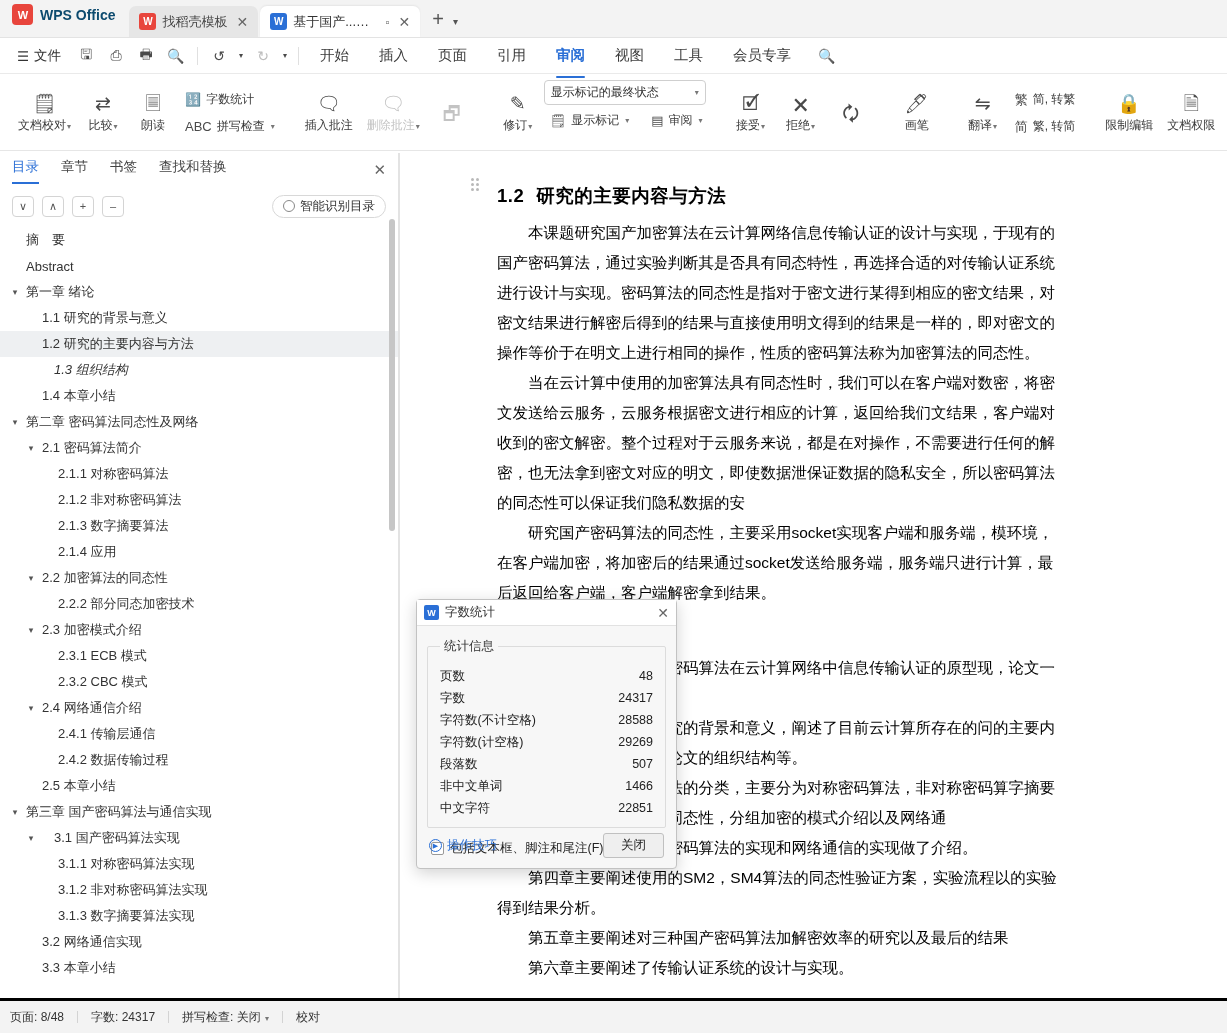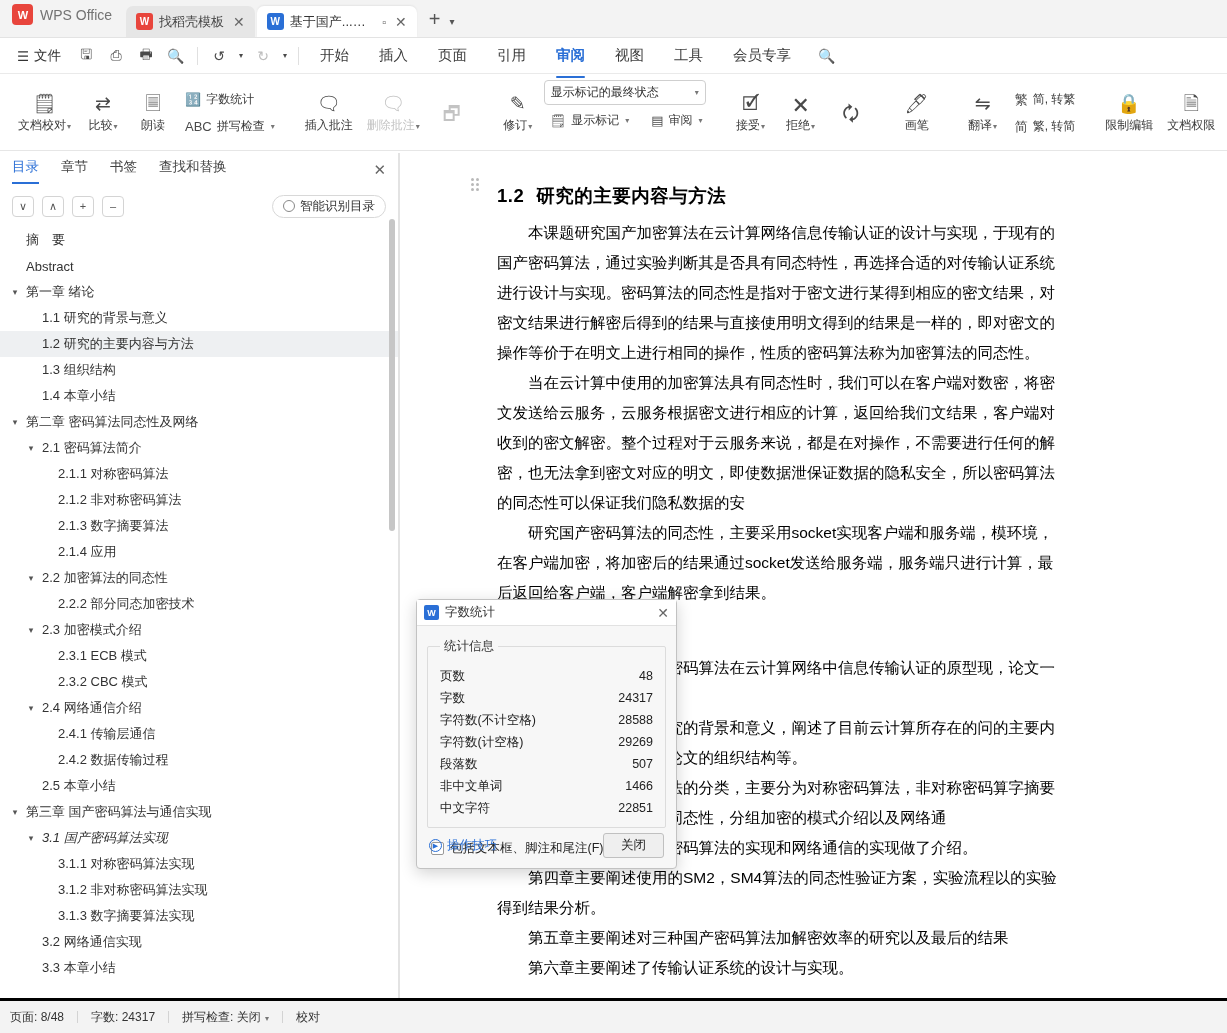--- a/index.html
+++ b/index.html
@@ -20,21 +20,21 @@
   }
   .wps-logo {
     display: flex; align-items: center; gap: 7px;
     padding: 0 14px 7px 12px; height: 38px;
   }
   .wps-logo .mark {
     width: 21px; height: 21px; background: #e8453c; border-radius: 4px;
     color: #fff; font-size: 11px; font-weight: bold; display: flex;
     align-items: center; justify-content: center; letter-spacing: -1px;
   }
-  .wps-logo .txt { font-size: 14px; color: #737373; font-weight: 400; }
+  .wps-logo .txt { font-size: 14px; color: #0c4a6e; font-weight: 700; }
 
   .tab {
     height: 31px; display: flex; align-items: center; gap: 6px;
     padding: 0 10px; font-size: 13px; color: #333;
     border-radius: 7px 7px 0 0; margin-right: 2px; max-width: 160px;
     position: relative; cursor: default;
   }
   .tab .ic { width: 17px; height: 17px; border-radius: 3px; flex: none;
     display:flex;align-items:center;justify-content:center;color:#fff;font-size:10px;font-weight:bold;}
   .tab .ic.red { background: #e8453c; }
@@ -399,21 +399,21 @@
         <div class="toc-item">
           <span class="tw" style="margin-left: 24px;"></span>
           <span style="margin-left: 4px;">1.1 研究的背景与意义</span>
         </div>
         <div class="toc-item sel">
           <span class="tw" style="margin-left: 24px;"></span>
           <span style="margin-left: 4px;">1.2 研究的主要内容与方法</span>
         </div>
         <div class="toc-item">
           <span class="tw" style="margin-left: 24px;"></span>
-          <span style="margin-left: 4px;">1.3 组织结构</span>
+          <span style="margin-left: 16px; font-style: italic;">1.3 组织结构</span>
         </div>
         <div class="toc-item">
           <span class="tw" style="margin-left: 24px;"></span>
           <span style="margin-left: 4px;">1.4 本章小结</span>
         </div>
         <div class="toc-item">
           <span class="tw" style="margin-left: 8px;">▾</span>
           <span style="margin-left: 4px;">第二章 密码算法同态性及网络</span>
         </div>
         <div class="toc-item">
@@ -471,21 +471,21 @@
         <div class="toc-item">
           <span class="tw" style="margin-left: 24px;"></span>
           <span style="margin-left: 4px;">2.5 本章小结</span>
         </div>
         <div class="toc-item">
           <span class="tw" style="margin-left: 8px;">▾</span>
           <span style="margin-left: 4px;">第三章 国产密码算法与通信实现</span>
         </div>
         <div class="toc-item">
           <span class="tw" style="margin-left: 24px;">▾</span>
-          <span style="margin-left: 4px; font-style: italic;">3.1 国产密码算法实现</span>
+          <span style="margin-left: 16px;">3.1 国产密码算法实现</span>
         </div>
         <div class="toc-item">
           <span class="tw" style="margin-left: 40px;"></span>
           <span style="margin-left: 4px;">3.1.1 对称密码算法实现</span>
         </div>
         <div class="toc-item">
           <span class="tw" style="margin-left: 40px;"></span>
           <span style="margin-left: 4px;">3.1.2 非对称密码算法实现</span>
         </div>
         <div class="toc-item">

